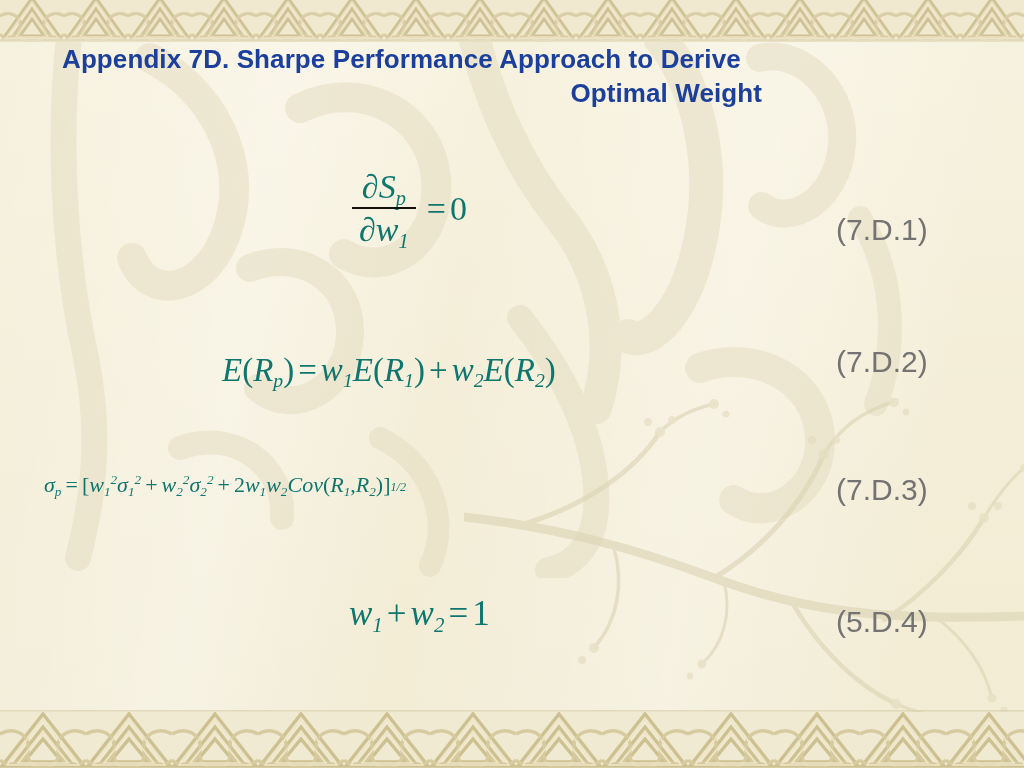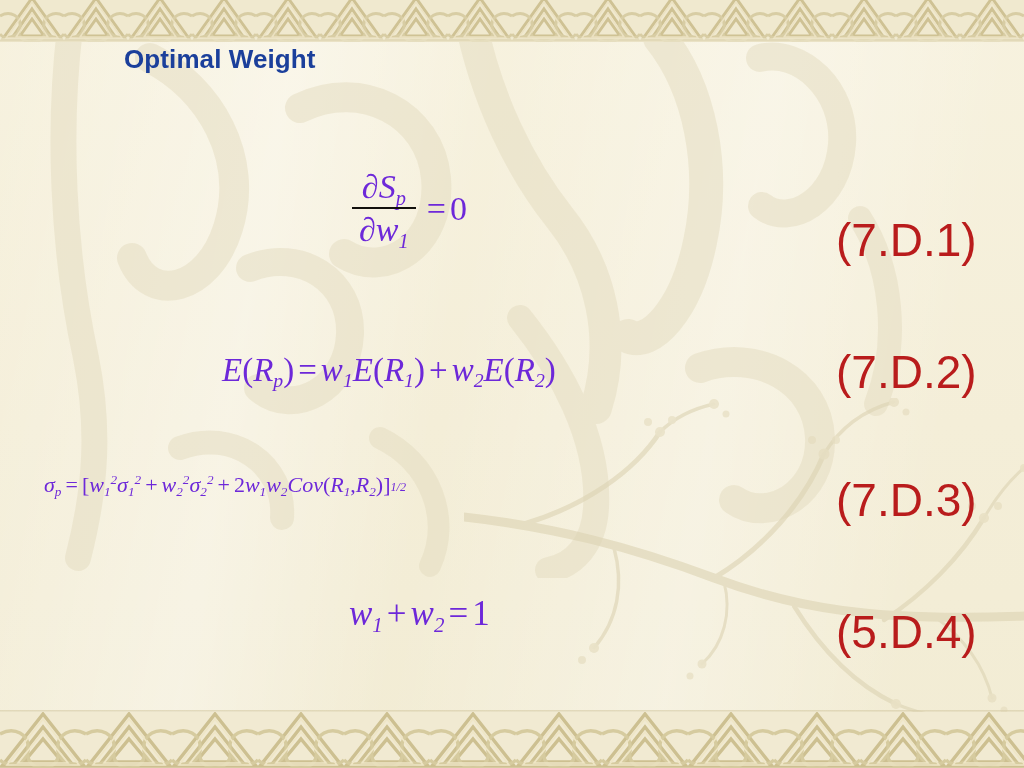--- a/index.html
+++ b/index.html
@@ -74,26 +74,26 @@
     left: 62px;
     top: 42px;
     width: 700px;
     color: #1b3f9b;
     font-weight: bold;
     font-size: 26px;
     line-height: 34px;
     letter-spacing: 0.1px;
   }
   .title-line-1 { display: block; text-align: left; }
-  .title-line-2 { display: block; text-align: left; padding-left: 62px; }
+  .title-line-2 { display: block; text-align: right; padding-left: 62px; }
 
   
   .equation {
     position: absolute;
-    color: #6d28d9;
+    color: #0f766e;
     font-family: "Liberation Serif", serif;
     white-space: nowrap;
   }
 
   .math { font-style: italic; }
   .math-up { font-style: normal; }
   .op { font-style: normal; padding: 0 4px; }
 
   sub, sup {
     font-size: 0.60em;
@@ -127,23 +127,23 @@
   }
   .eq1 .tail { margin-left: 7px; }
 
   .eq2 { left: 222px; top: 352px; font-size: 33px; }
   .eq3 { left: 44px;  top: 472px; font-size: 22px; }
   .eq4 { left: 349px; top: 594px; font-size: 35px; }
 
   
   .eqnum {
     position: absolute;
-    color: #b91c1c;
+    color: #737373;
     font-family: "Liberation Sans", sans-serif;
-    font-size: 46px;
+    font-size: 30px;
     letter-spacing: 0px;
     white-space: nowrap;
   }
   .eqnum-1 { left: 836px; top: 213px; }
   .eqnum-2 { left: 836px; top: 345px; }
   .eqnum-3 { left: 836px; top: 473px; }
   .eqnum-4 { left: 836px; top: 605px; }
 </style>
 </head>
 <body>
@@ -255,20 +255,21 @@
         <g fill="none" stroke="#efe6c6" stroke-width="1.6">
           <path d="M43 7 L 79 53 L 7 53 Z"></path>
           <path d="M43 20 L 68 51 L 18 51 Z"></path>
         </g>
       </pattern>
     </defs>
     <rect width="1024" height="56" fill="url(#keyBottom)"></rect>
   </svg>
 
   <div class="title-block">
+    <span class="title-line-1">Appendix 7D. Sharpe Performance Approach to Derive</span>
     <span class="title-line-2">Optimal Weight</span>
   </div>
 
   <div class="equation eq1">
     <span class="frac">
       <span class="num"><span class="math-up">∂</span><span class="math">S</span><sub>p</sub></span>
       <span class="bar"></span>
       <span class="den"><span class="math-up">∂</span><span class="math">w</span><sub>1</sub></span>
     </span>
     <span class="tail"><span class="op">=</span><span class="math-up">0</span></span>

